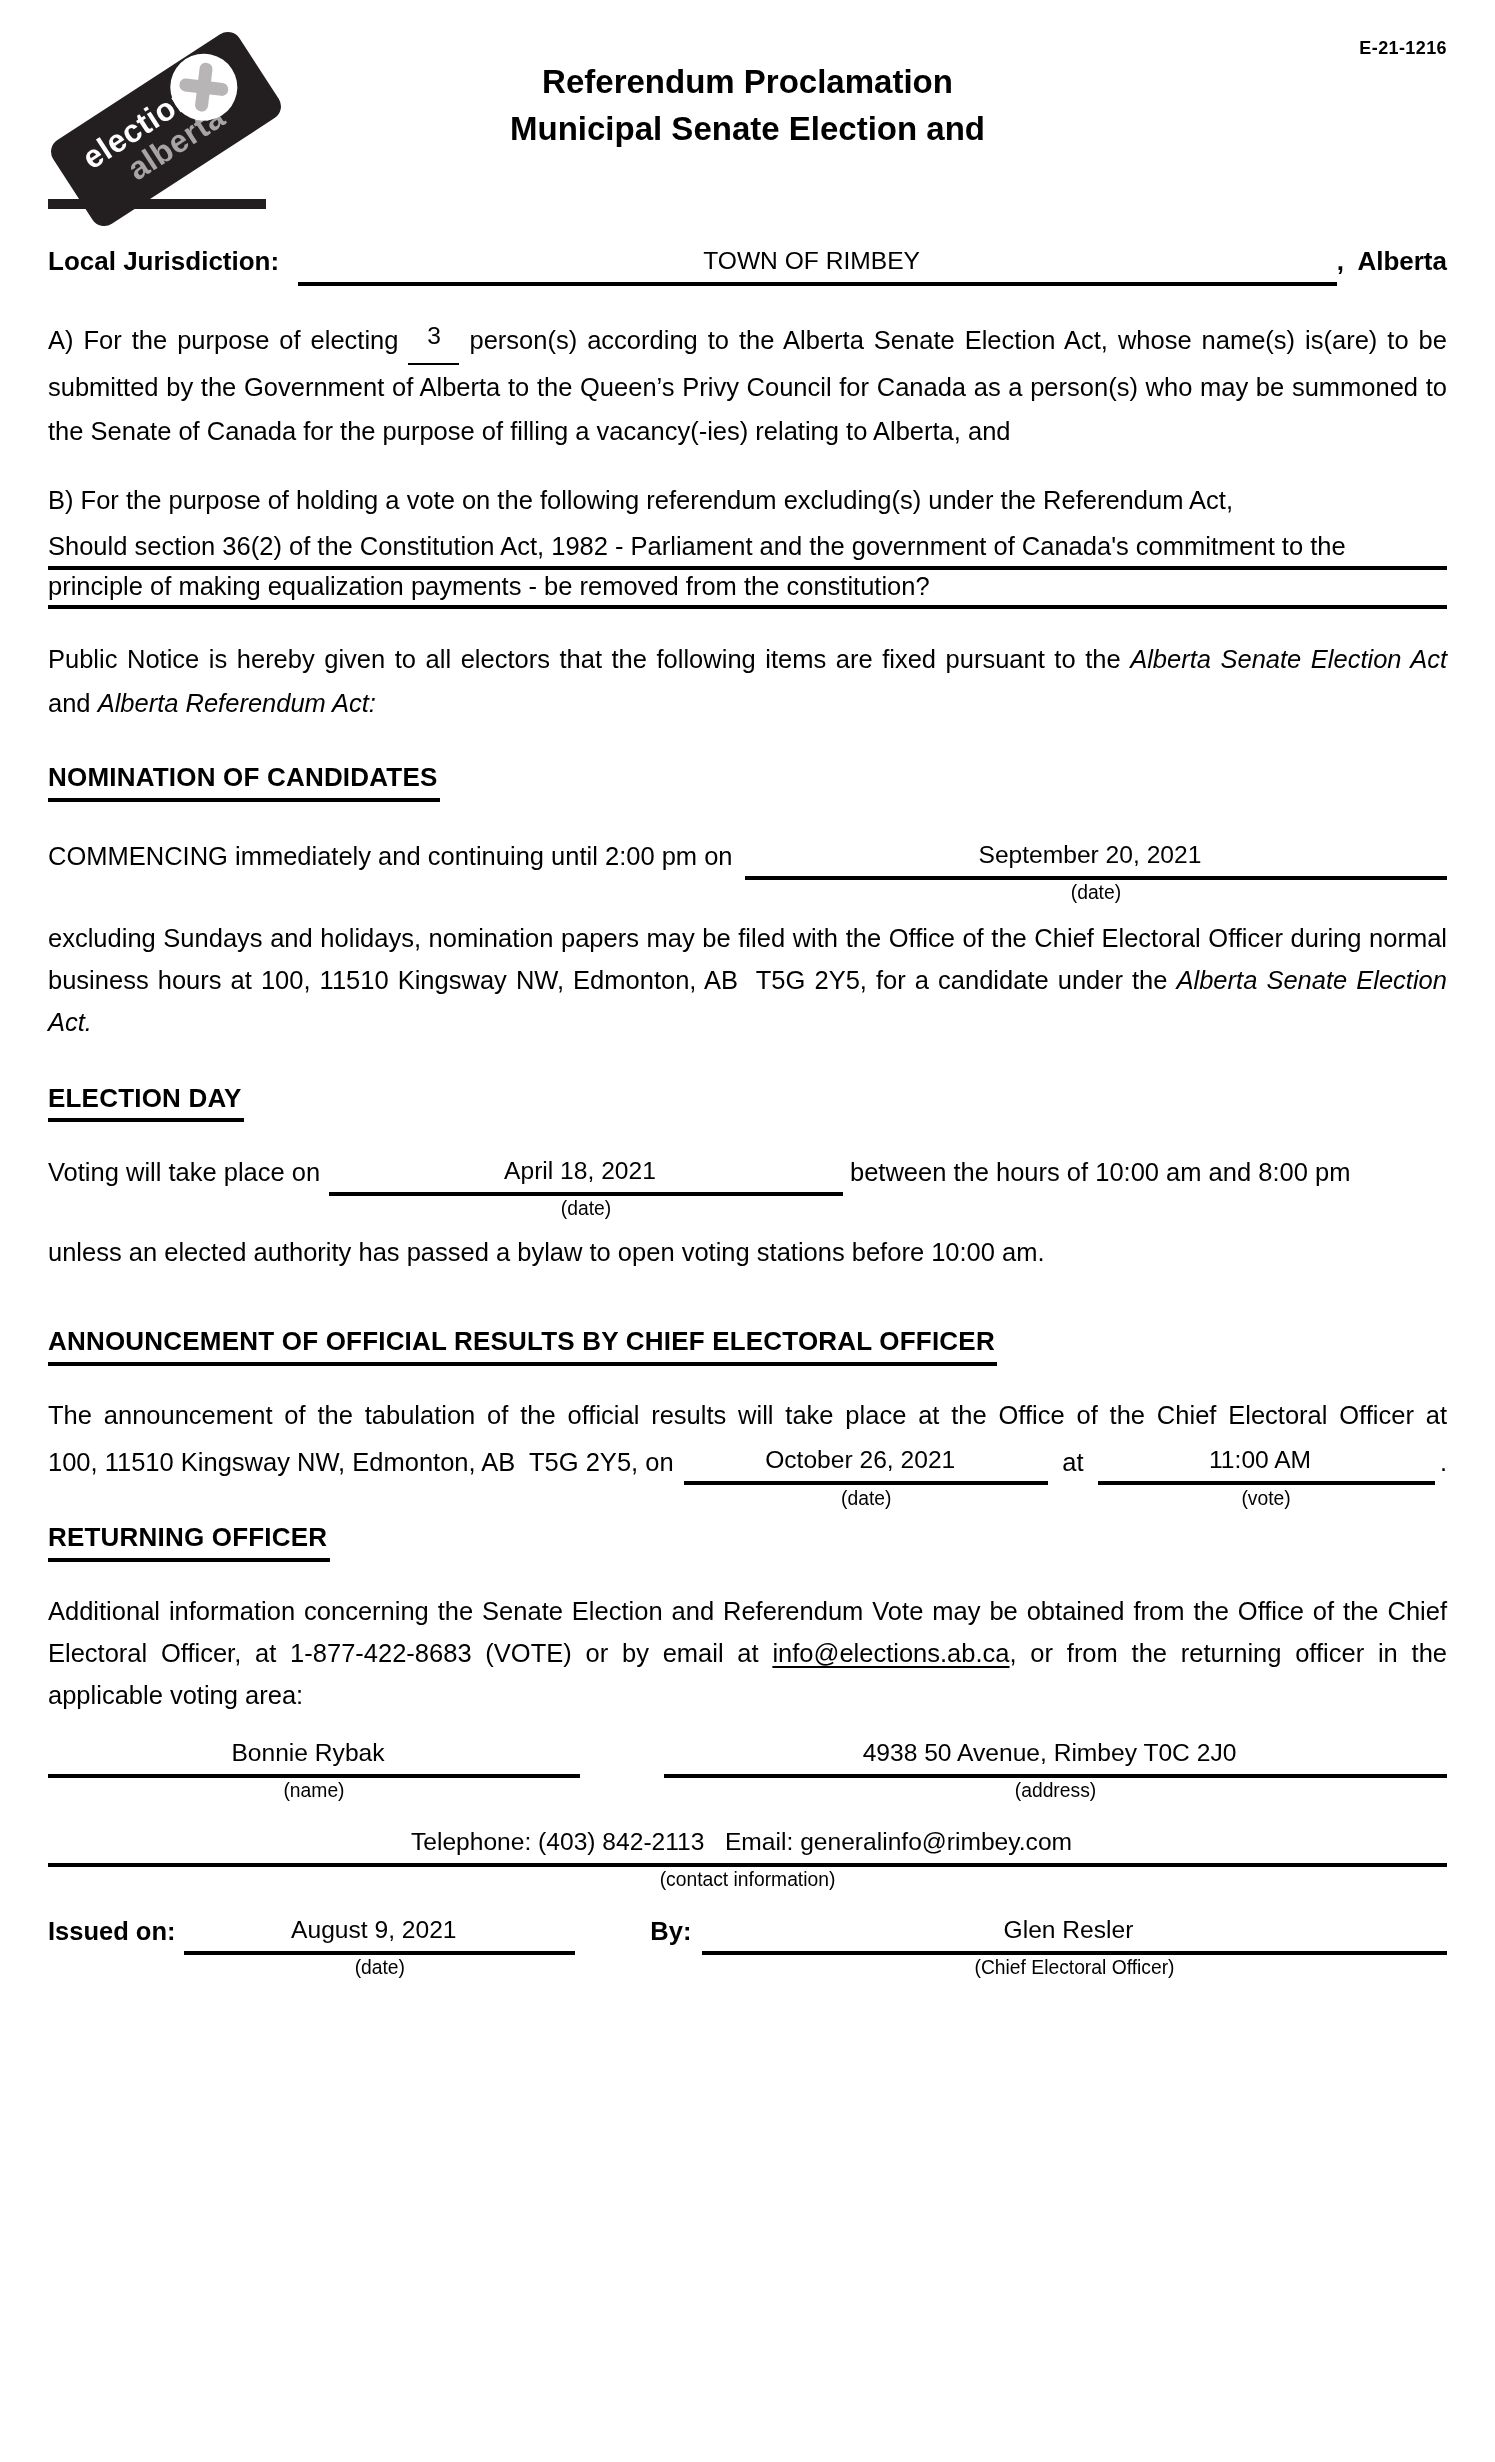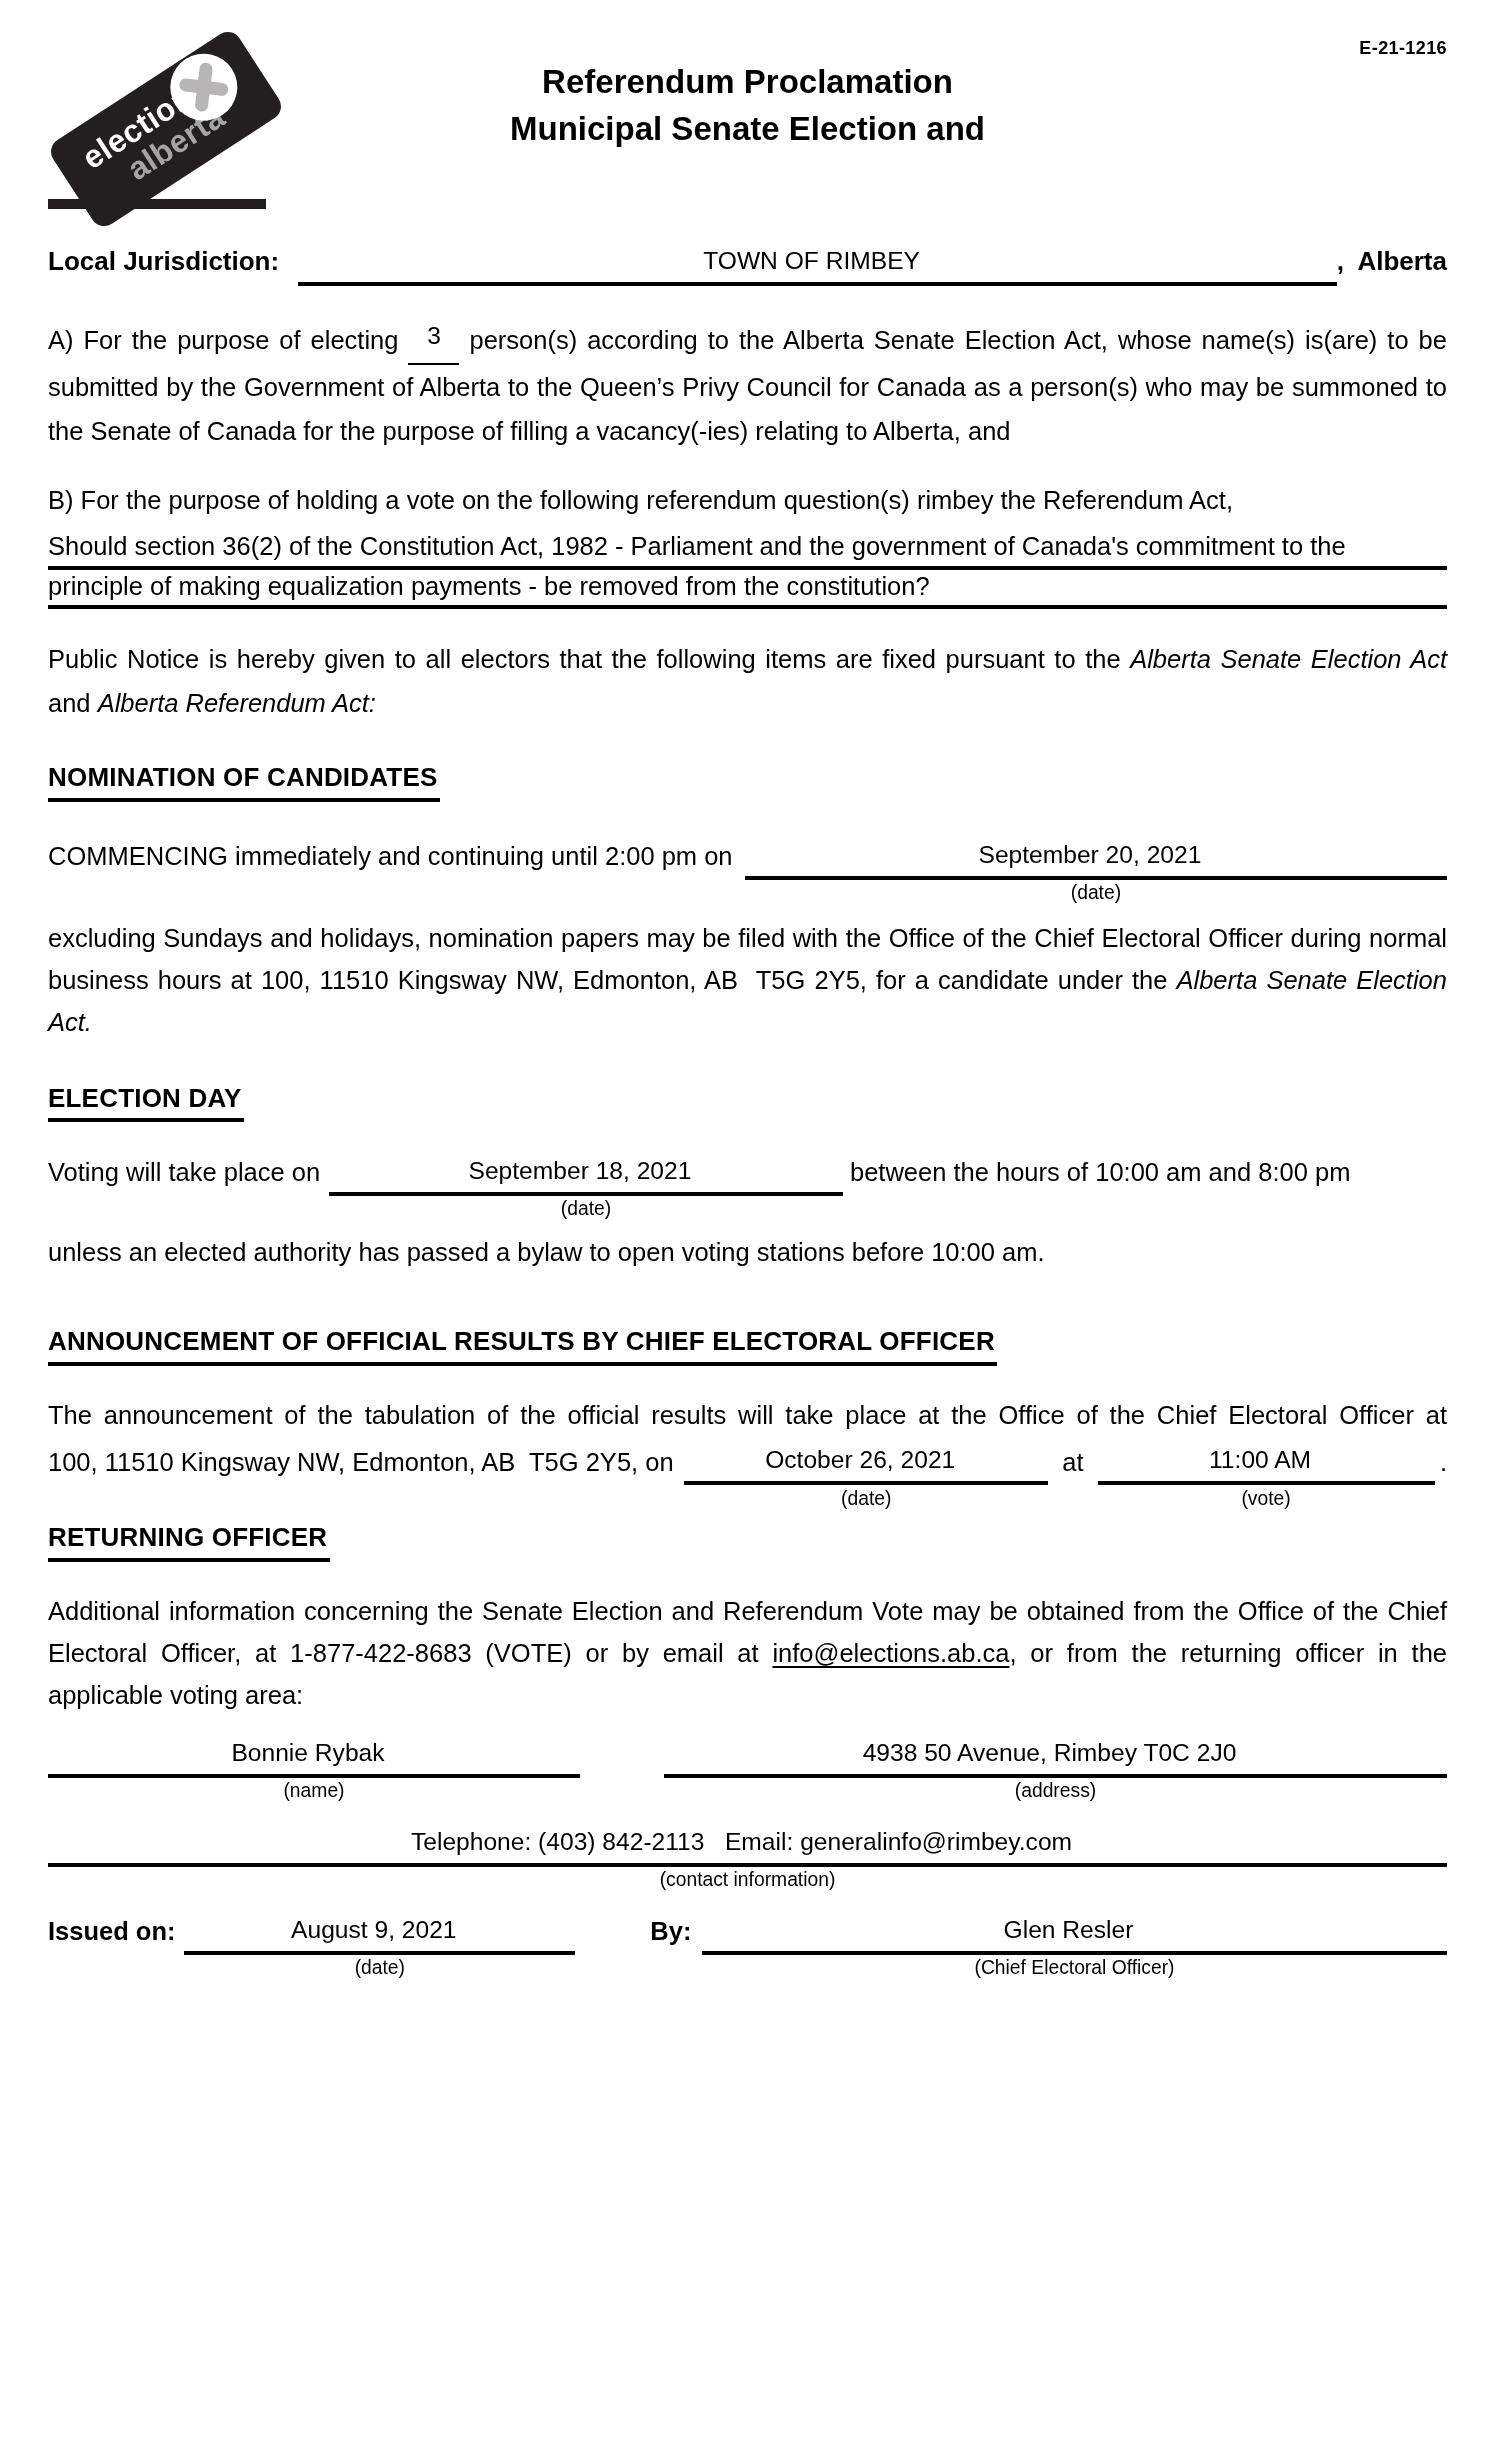--- a/index.html
+++ b/index.html
@@ -107,21 +107,21 @@
   <div class="fillrow jur-row mt-jur">
     <span class="fr-lbl bold">Local Jurisdiction:</span>
     <span class="field grow" style="margin-left:19.3px;">
         <span class="val">TOWN OF RIMBEY</span>
       </span>
     <span class="fr-lbl bold" style="font-size:26px;">,&nbsp; Alberta</span>
   </div>
 
   <div class="para mt-a"><span>A) For the purpose of electing</span><span> </span><span class="inline-fill"><span>3</span></span><span> </span><span>person(s) according to the Alberta Senate Election Act, whose name(s) is(are) to be submitted by the Government of Alberta to the Queen’s Privy Council for Canada as a person(s) who may be summoned to the Senate of Canada for the purpose of filling a vacancy(-ies) relating to Alberta, and</span></div>
 
-  <div class="para mt-b">B) For the purpose of holding a vote on the following referendum question(s) rimbey the Referendum Act,</div>
+  <div class="para mt-b">B) For the purpose of holding a vote on the following referendum excluding(s) under the Referendum Act,</div>
 
   <div class="mt-q1">
     <div class="q-line">Should section 36(2) of the Constitution Act, 1982 - Parliament and the government of Canada's commitment to the</div>
     <div class="q-line">principle of making equalization payments - be removed from the constitution?</div>
   </div>
 
 
   <div class="para mt-notice"><span>Public Notice is hereby given to all electors that the following items are fixed pursuant to the </span><span class="it">Alberta Senate Election Act</span><span> and </span><span class="it">Alberta Referendum Act:</span></div>
 
   <div class="mt-h1"><span class="sec-h">NOMINATION OF CANDIDATES</span></div>
@@ -134,21 +134,21 @@
       </span>
   </div>
 
   <div class="para lh48 mt-excl"><span>excluding Sundays and holidays, nomination papers may be filed with the Office of the Chief Electoral Officer during normal business hours at 100, 11510 Kingsway NW, Edmonton, AB&nbsp; T5G 2Y5, for a candidate under the </span><span class="it">Alberta Senate Election Act.</span></div>
 
   <div class="mt-h2"><span class="sec-h">ELECTION DAY</span></div>
 
   <div class="fillrow mt-voting">
     <span class="fr-lbl">Voting will take place on</span>
     <span class="field w-votedate" style="margin-left:8.8px;">
-        <span class="val">September 18, 2021</span>
+        <span class="val">April 18, 2021</span>
         <span class="sub">(date)</span>
       </span>
     <span class="fr-lbl" style="margin-left:7px;">between the hours of 10:00 am and 8:00 pm</span>
   </div>
 
   <div class="para lh48 mt-unless">unless an elected authority has passed a bylaw to open voting stations before 10:00 am.</div>
 
   <div class="mt-h3"><span class="sec-h">ANNOUNCEMENT OF OFFICIAL RESULTS BY CHIEF ELECTORAL OFFICER</span></div>
 
   <div class="force-just mt-annline">The announcement of the tabulation of the official results will take place at the Office of the Chief Electoral Officer at</div>

